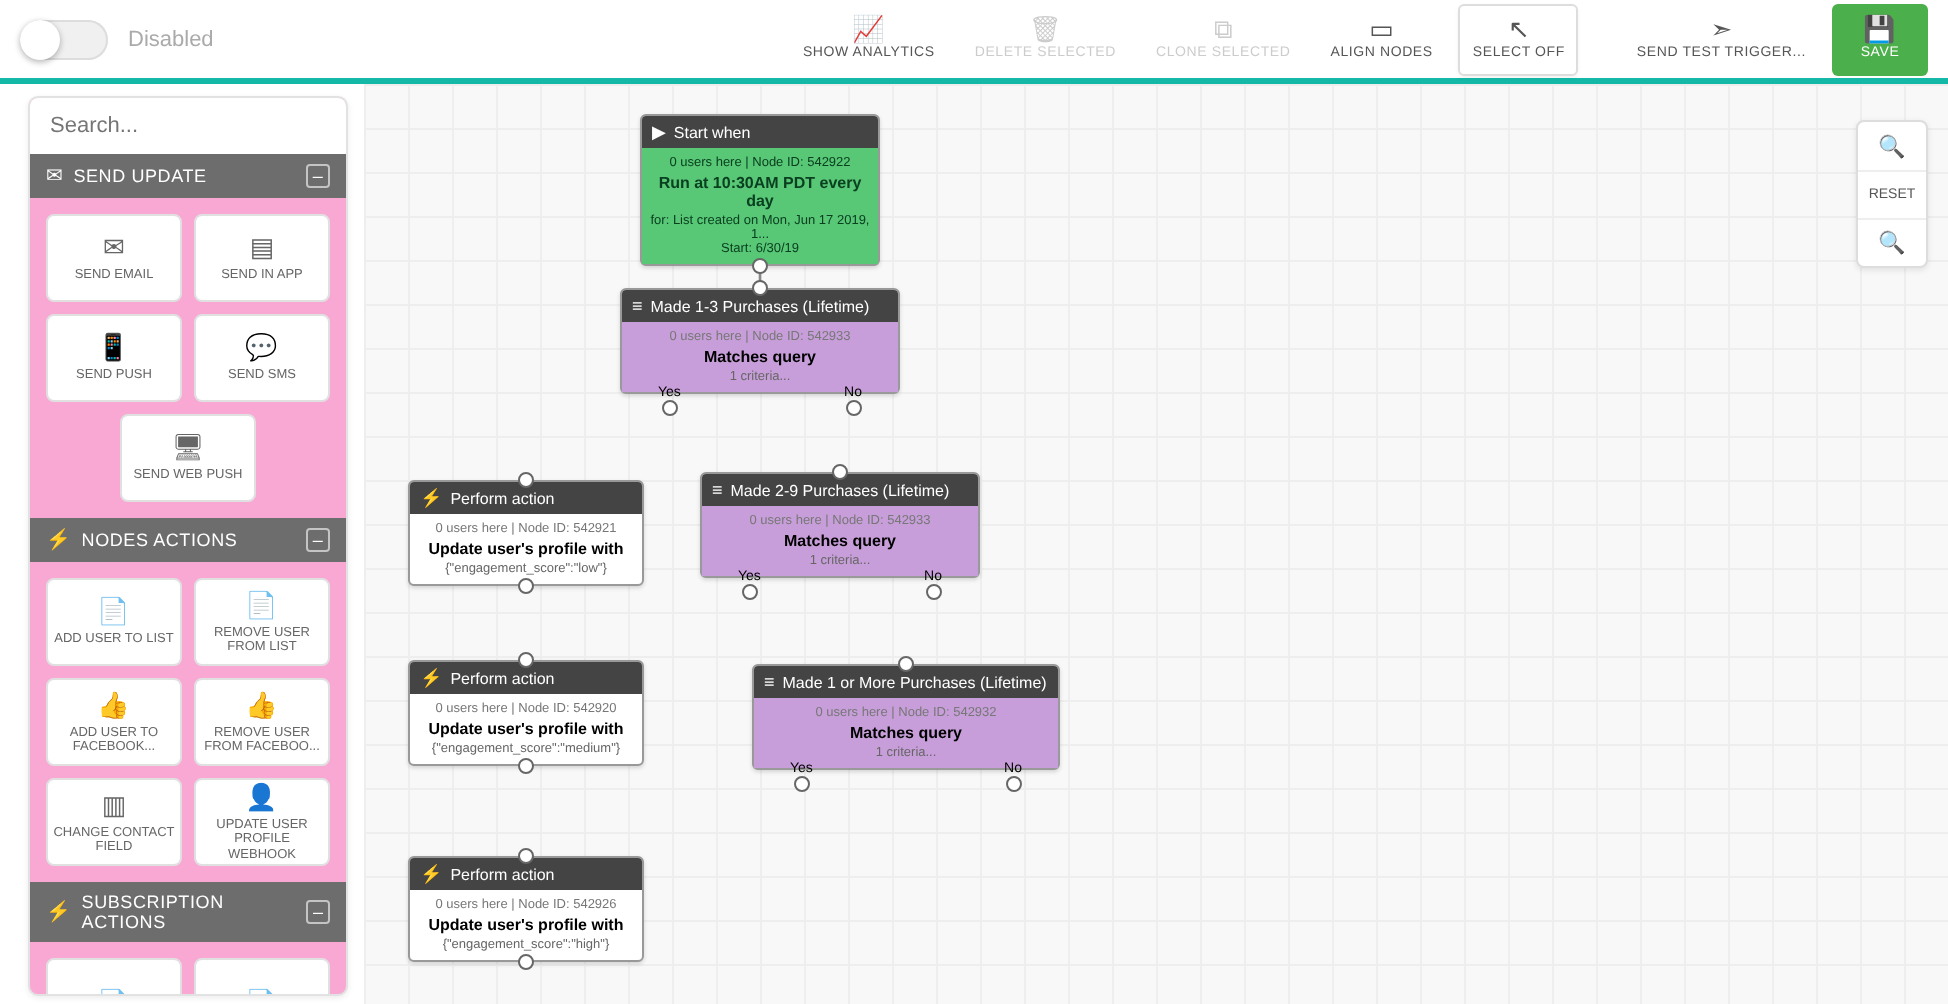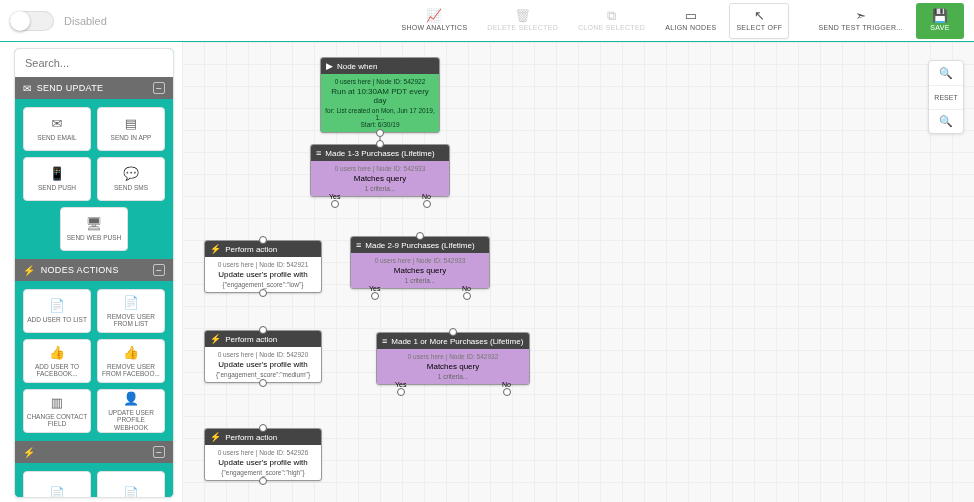--- a/index.html
+++ b/index.html
@@ -1,33 +1,33 @@
 <!DOCTYPE html>
 <html><head>
 <meta charset="utf-8">
 <style>
 * { box-sizing: border-box; margin: 0; padding: 0; font-family: -apple-system, Helvetica, Arial, sans-serif; }
 body { width: 974px; height: 502px; overflow: hidden; background: #fff; position: relative; }
 
 
-.topbar { height: 42px; display: flex; align-items: center; border-bottom: 1px solid #14b8a6; padding: 16px 10px; gap: 6px; }
+.topbar { height: 42px; display: flex; align-items: center; border-bottom: 3px solid #14b8a6; padding: 16px 10px; gap: 6px; }
 .toggle-pill { width: 44px; height: 20px; border-radius: 10px; background: #f0f0f0; box-shadow: inset 0 0 0 1px #ddd; position: relative; }
 .toggle-knob { width: 20px; height: 20px; border-radius: 50%; background: #fff; box-shadow: 0 1px 3px rgba(0,0,0,.3); position: absolute; left: 0; top: 0; }
 .toggle-label { font-size: 11px; color: #aaa; margin-left: 4px; margin-right: auto; }
 .tb-btn { display: flex; flex-direction: column; align-items: center; justify-content: center; min-width: 48px; height: 36px; border: 1px solid transparent; border-radius: 3px; cursor: pointer; padding: 0 6px; }
 .tb-btn .ico { font-size: 13px; line-height: 1; }
 .tb-btn .lbl { font-size: 7px; text-align: center; line-height: 1.1; margin-top: 2px; letter-spacing: .3px; }
 .tb-muted .ico, .tb-muted .lbl { color: #ccc; }
 .tb-dark .ico, .tb-dark .lbl { color: #555; }
 .tb-box { border: 1px solid #ddd; box-shadow: 0 1px 2px rgba(0,0,0,.05); }
 .tb-save { background: #4bb04b; }
 .tb-save .ico, .tb-save .lbl { color: #fff; }
 
 
-.sidebar { position: absolute; left: 14px; top: 48px; width: 160px; bottom: 4px; background: #14b8a6; border: 1px solid #e2e2e2; border-radius: 5px; overflow: hidden; display: flex; flex-direction: column; box-shadow: 0 1px 3px rgba(0,0,0,.08); }
+.sidebar { position: absolute; left: 14px; top: 48px; width: 160px; bottom: 4px; background: #f9a8d4; border: 1px solid #e2e2e2; border-radius: 5px; overflow: hidden; display: flex; flex-direction: column; box-shadow: 0 1px 3px rgba(0,0,0,.08); }
 .search-inp { width: 100%; border: none; padding: 8px 10px; font-size: 11px; outline: none; color: #999; }
 .sect-hdr { background: #6d6d6d; color: #fff; display: flex; align-items: center; padding: 5px 8px; font-size: 9px; letter-spacing: .3px; }
 .sect-hdr .hdr-ico { margin-right: 5px; font-size: 10px; }
 .sect-hdr .collapse { margin-left: auto; width: 12px; height: 12px; border: 1px solid rgba(255,255,255,.6); border-radius: 2px; display: flex; align-items: center; justify-content: center; font-size: 9px; }
 .tile-grid { padding: 8px; display: grid; grid-template-columns: 1fr 1fr; gap: 6px; }
 .tile { border: 1px solid #e0e0e0; border-radius: 4px; height: 44px; display: flex; flex-direction: column; align-items: center; justify-content: center; cursor: grab; background: #fff; }
 .tile-wide { grid-column: span 2; width: 68px; margin: 0 auto; }
 .tile .tico { font-size: 13px; color: #666; }
 .tile .tlbl { font-size: 6.5px; color: #666; text-align: center; margin-top: 3px; line-height: 1.1; padding: 0 2px; }
 
@@ -39,21 +39,21 @@
 .zoom-ctrl .reset { font-size: 7px; }
 
 .edges { position: absolute; inset: 0; z-index: 1; }
 .edges path { stroke: #888; stroke-width: 1.3; fill: none; }
 
 .node { position: absolute; width: 128px; border: 1px solid #999; border-radius: 3px; background: #fff; box-shadow: 0 1px 2px rgba(0,0,0,.15); font-family: "Courier New", monospace; z-index: 2; }
 .node .nhdr { background: #444; color: #fff; display: flex; align-items: center; padding: 3px 5px; font-size: 8px; border-radius: 2px 2px 0 0; }
 .node .nhdr .nico { margin-right: 4px; font-size: 9px; }
 .node .nbody { padding: 4px; text-align: center; font-family: -apple-system, Helvetica, Arial, sans-serif; }
 .node .meta { font-size: 6.5px; color: #777; }
-.node .main { font-size: 8px; font-weight: 400; margin: 2px 0; }
+.node .main { font-size: 8px; font-weight: 700; margin: 2px 0; }
 .node .sub { font-size: 6.5px; color: #666; }
 .node.green .nbody { background: #58c776; color: #0a4020; }
 .node.green .meta, .node.green .sub { color: #0a4020; }
 .node.green { width: 120px; }
 .node.purple .nbody { background: #c79ed9; }
 .node.purple { width: 140px; }
 .node.wide { width: 154px; }
 
 .port { position: absolute; width: 8px; height: 8px; border: 1px solid #666; border-radius: 50%; background: #fff; left: 50%; transform: translateX(-50%); z-index: 3; }
 .port.btm { bottom: -5px; }
@@ -160,20 +160,21 @@
         <span class="tlbl">CHANGE CONTACT FIELD</span>
       </div>
     <div class="tile">
         <span class="tico">👤</span>
         <span class="tlbl">UPDATE USER PROFILE WEBHOOK</span>
       </div>
   </div>
 
   <div class="sect-hdr">
     <span class="hdr-ico">⚡</span>
+    <span>SUBSCRIPTION ACTIONS</span>
     <span class="collapse">–</span>
   </div>
   <div class="tile-grid">
     <div class="tile">
         <span class="tico">📄</span>
       </div>
     <div class="tile">
         <span class="tico">📄</span>
       </div>
   </div>
@@ -199,21 +200,21 @@
     <path d="M204,256 Q204,280 85,290 Q85,290 85,290"></path>
     <path d="M270,256 Q270,280 272,280 Q272,280 272,290"></path>
     <path d="M85,358 L85,388"></path>
     <path d="M234,352 Q234,370 85,380 Q85,380 85,388"></path>
     <path d="M314,352 Q314,430 270,460 L200,500"></path>
   </svg>
 
   <div class="node green" style="left:138px; top:15px;">
     <div class="nhdr">
         <span class="nico">▶</span>
-        <span>Node when</span>
+        <span>Start when</span>
       </div>
     <div class="nbody">
       <div class="meta">0 users here | Node ID: 542922</div>
       <div class="main">Run at 10:30AM PDT every day</div>
       <div class="sub">for: List created on Mon, Jun 17 2019, 1...</div>
       <div class="sub">Start: 6/30/19</div>
     </div>
     <div class="port btm"></div>
   </div>
 

